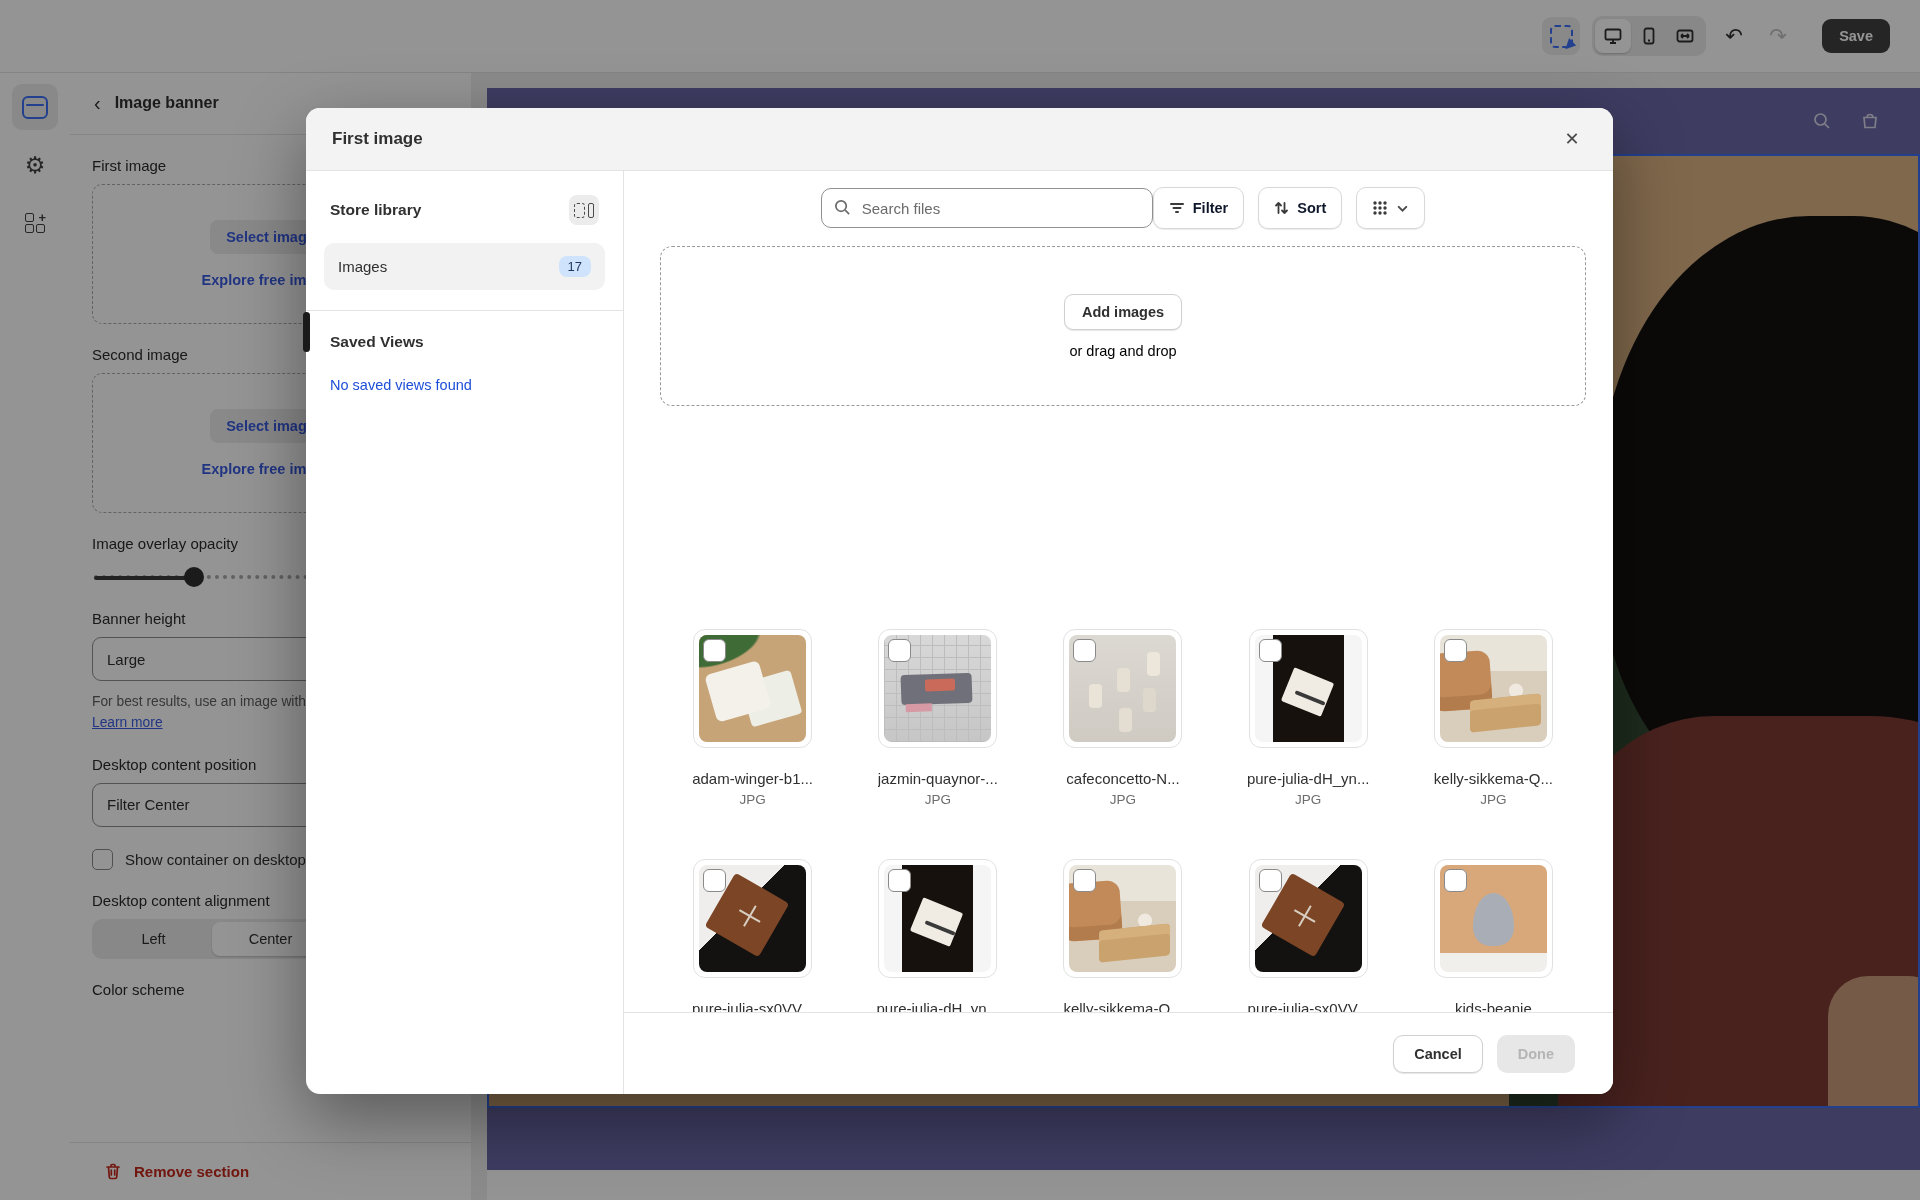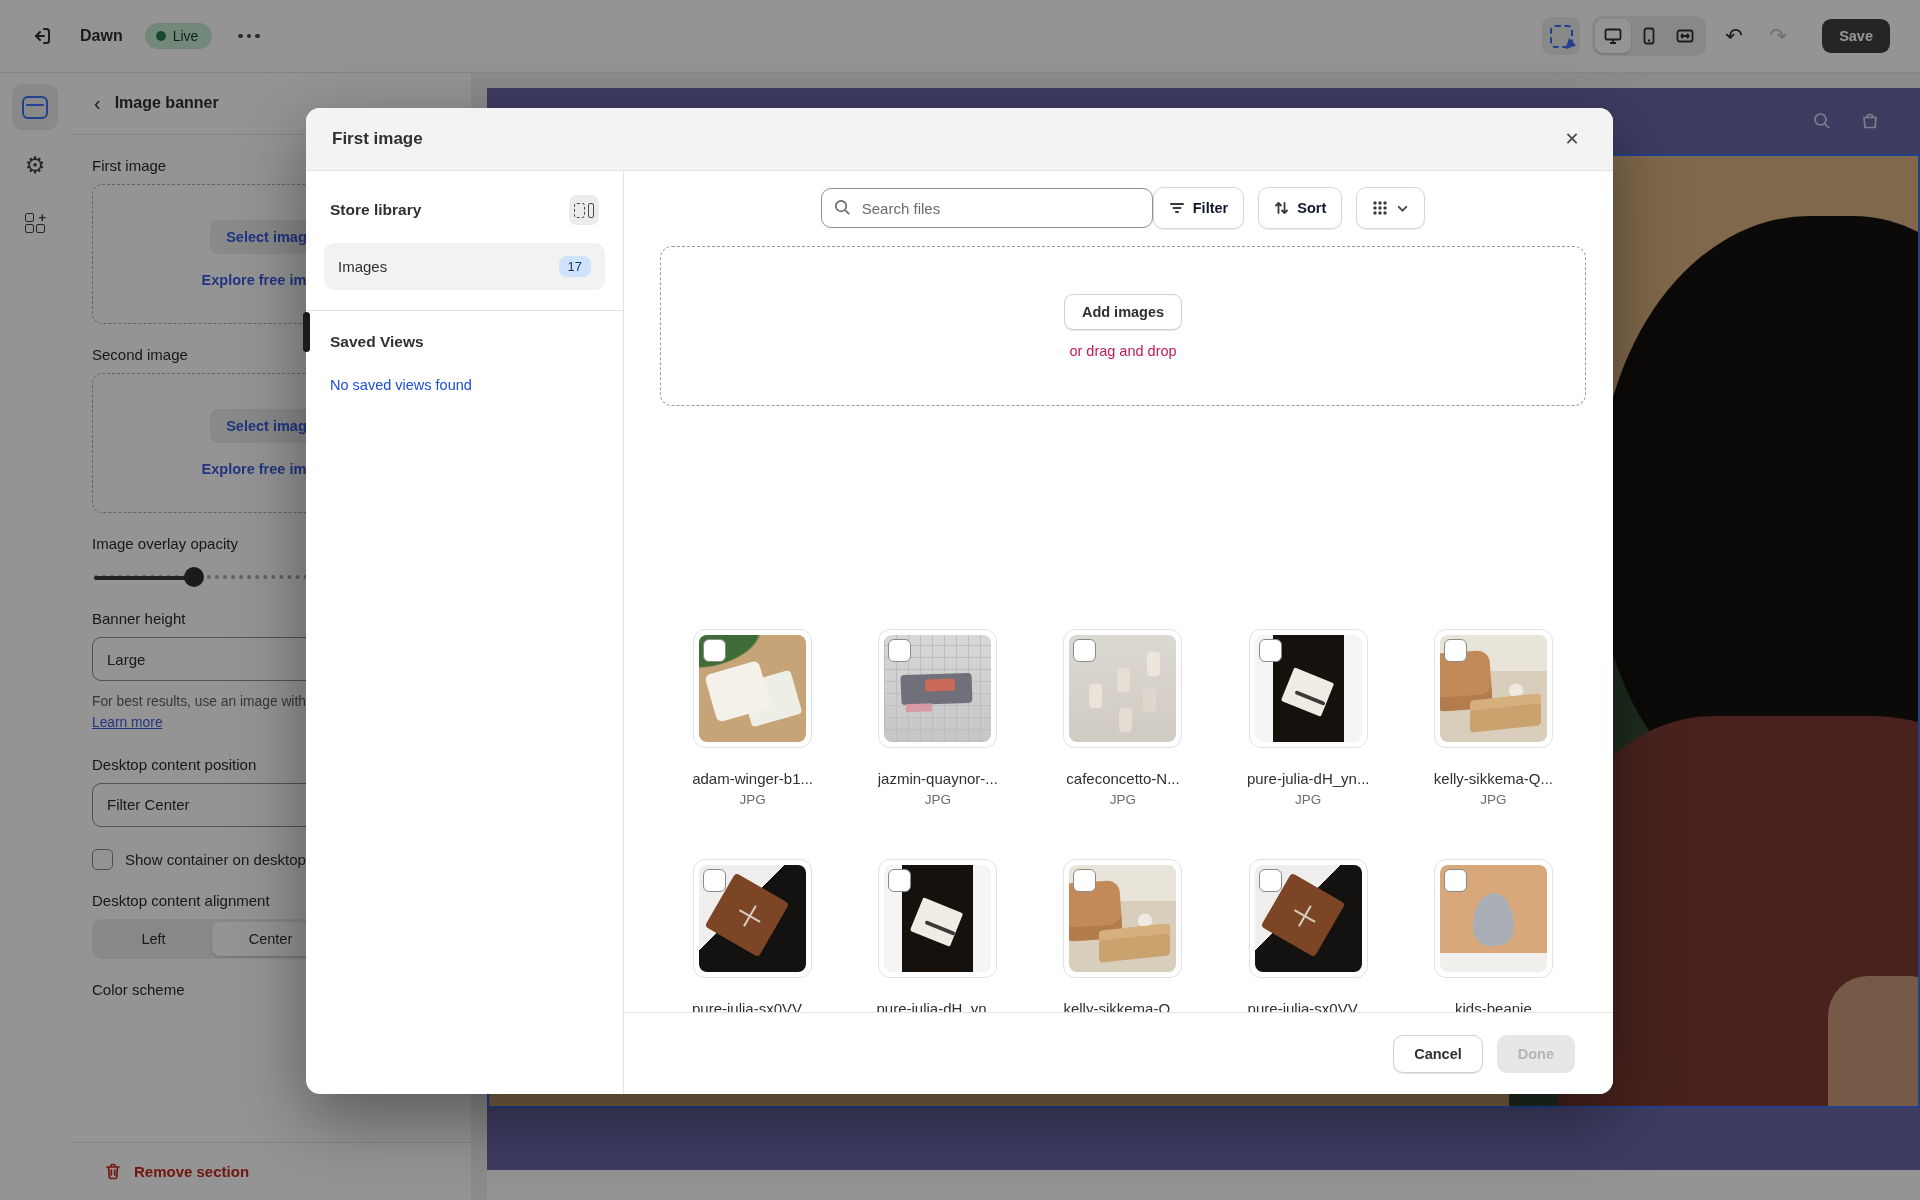--- a/index.html
+++ b/index.html
@@ -111,21 +111,21 @@
   .m-content{position:relative;flex:1;min-width:0;}
   .content-top{display:flex;align-items:center;justify-content:center;padding:16px 27px 0 36px;}
   .search-wrap{position:relative;width:332px;}
   .search-input{width:100%;height:40px;border:1px solid #919191;border-radius:10px;box-sizing:border-box;padding:0 12px 0 40px;font-size:15px;color:#303030;background:#fff;font-family:inherit;}
   .search-input::placeholder{color:#6b6b6b;}
   .search-icon{position:absolute;left:12px;top:10px;}
   .top-actions{display:flex;gap:14px;}
   .pill-btn{height:40px;background:#fff;border:1px solid #d8d8d8;border-radius:10px;box-shadow:0 1px 1px rgba(0,0,0,.08);display:flex;align-items:center;gap:8px;padding:0 15px;font-size:14.5px;font-weight:600;color:#0f172a;}
   .dropzone{margin:17px 27px 0 36px;height:158px;border:1.5px dashed #9a9a9a;border-radius:12px;display:flex;flex-direction:column;align-items:center;justify-content:center;gap:13px;}
   .add-btn{background:#fff;border:1px solid #d0d0d0;border-radius:9px;box-shadow:0 1px 1px rgba(0,0,0,.1);padding:9px 17px;font-size:14.5px;font-weight:700;color:#303030;}
-  .drop-hint{font-size:14.5px;color:#be185d;}
+  .drop-hint{font-size:14.5px;color:#000000;}
   .files-scroll{position:absolute;left:0;right:0;top:400px;bottom:0;overflow:hidden;}
   .files-grid{display:grid;grid-template-columns:repeat(5,1fr);row-gap:52px;padding:0 27px 0 36px;}
   .file-card{display:flex;flex-direction:column;align-items:center;}
   .tile{position:relative;width:119px;height:119px;background:#fff;border:1px solid #e1e1e1;border-radius:12px;box-sizing:border-box;padding:5px;}
   .tile-check{position:absolute;left:9px;top:9px;width:21px;height:21px;background:#fff;border:1.5px solid #8a8a8a;border-radius:6px;z-index:3;}
   .thumb{position:relative;width:107px;height:107px;border-radius:8px;overflow:hidden;}
   .file-name{margin-top:22px;font-size:15px;color:#303030;max-width:170px;white-space:nowrap;overflow:hidden;}
   .file-type{margin-top:5px;font-size:13.5px;color:#6d6d6d;}
   .m-footer{position:absolute;left:0;right:0;bottom:0;height:82px;background:#fff;border-top:1px solid #e3e3e3;border-radius:0 0 14px 14px;display:flex;align-items:center;justify-content:flex-end;gap:14px;padding-right:38px;box-sizing:border-box;z-index:4;}
   .cancel-btn{background:#fff;border:1px solid #d0d0d0;border-radius:10px;box-shadow:0 1px 1px rgba(0,0,0,.1);padding:10px 20px;font-size:14.5px;font-weight:600;color:#303030;}
@@ -153,41 +153,20 @@
   .thumb-beanie::before{content:"";position:absolute;left:31%;top:26%;width:38%;height:50%;background:#a9aeb6;border-radius:50% 50% 42% 42%/62% 62% 34% 34%;}
 
   svg{display:block;}
 </style>
 </head>
 <body>
 
 <div class="stage">
 
   <div class="topbar">
-    <div class="tb-left">
-      <div class="exit-btn">
-        <span>
-          <svg width="22" height="22" viewBox="0 0 22 22" fill="none" stroke="#303030" stroke-width="2" stroke-linecap="round" stroke-linejoin="round">
-            <path d="M14 4h2.5A2.5 2.5 0 0 1 19 6.5v9A2.5 2.5 0 0 1 16.5 18H14"></path>
-            <path d="M10 7l-4 4 4 4"></path>
-              <path d="M6 11h8"></path>
-          </svg>
-        </span>
-      </div>
-      <span class="theme-name">Dawn</span>
-      <span class="live-badge">
-        <i class="live-dot"></i>
-        <span>Live</span>
-      </span>
-      <span class="dots-btn">
-          <i></i>
-          <i></i>
-          <i></i>
-        </span>
-    </div>
     <div class="tb-right">
       <span class="sel-tool">
           <span class="sel-box"></span>
         </span>
       <span class="device-group">
         <span class="device-cell active">
           <svg width="20" height="20" viewBox="0 0 20 20" fill="none" stroke="#303030" stroke-width="1.8">
               <rect x="2.5" y="3.5" width="15" height="10" rx="1.5"></rect>
               <path d="M7 17h6M10 13.8V17"></path>
             </svg>

